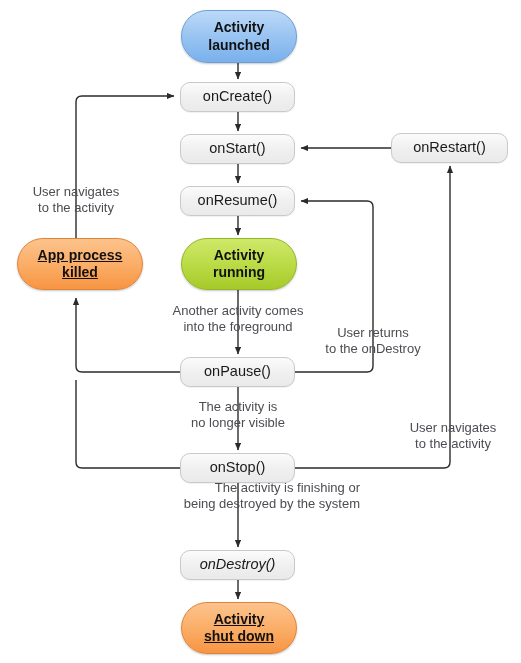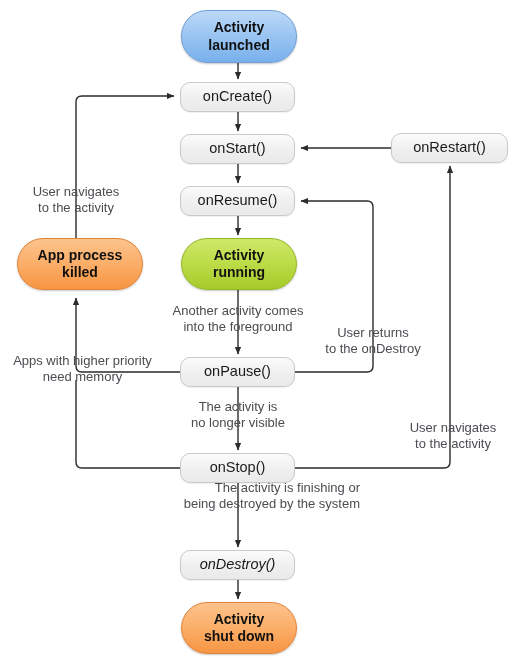--- a/index.html
+++ b/index.html
@@ -53,20 +53,21 @@
     background: linear-gradient(to bottom, #bcd9f7 0%, #9cc6f2 45%, #79b0ec 100%);
     border: 1px solid #6f9fd4;
   }
   .node-green {
     background: linear-gradient(to bottom, #cfe86a 0%, #bcdc48 48%, #a6ca2a 100%);
     border: 1px solid #93b625;
   }
   .node-orange {
     background: linear-gradient(to bottom, #fcc38c 0%, #fbaf6a 48%, #f79543 100%);
     border: 1px solid #e08339;
+    text-decoration: underline;
   }
   .edge-label {
     position: absolute;
     color: #4c4c52;
     font-size: 13px;
     line-height: 1.25;
     text-align: center;
     white-space: pre-line;
     z-index: 2;
   }
@@ -165,22 +166,20 @@
     <span class="node-label-text">Activity
 shut down</span>
   </div>
 
   <div class="edge-label" style="left:12px; top:184px; width:128px;">User navigates
 to the activity</div>
 
   <div class="edge-label" style="left:163px; top:303px; width:150px;">Another activity comes
 into the foreground</div>
 
-  <div class="edge-label" style="left:5px; top:353px; width:155px;">Apps with higher priority
-need memory</div>
 
   <div class="edge-label" style="left:317px; top:325px; width:112px;">User returns
 to the onDestroy</div>
 
   <div class="edge-label" style="left:180px; top:399px; width:116px;">The activity is
 no longer visible</div>
 
   <div class="edge-label" style="left:394px; top:420px; width:118px;">User navigates
 to the activity</div>
 

